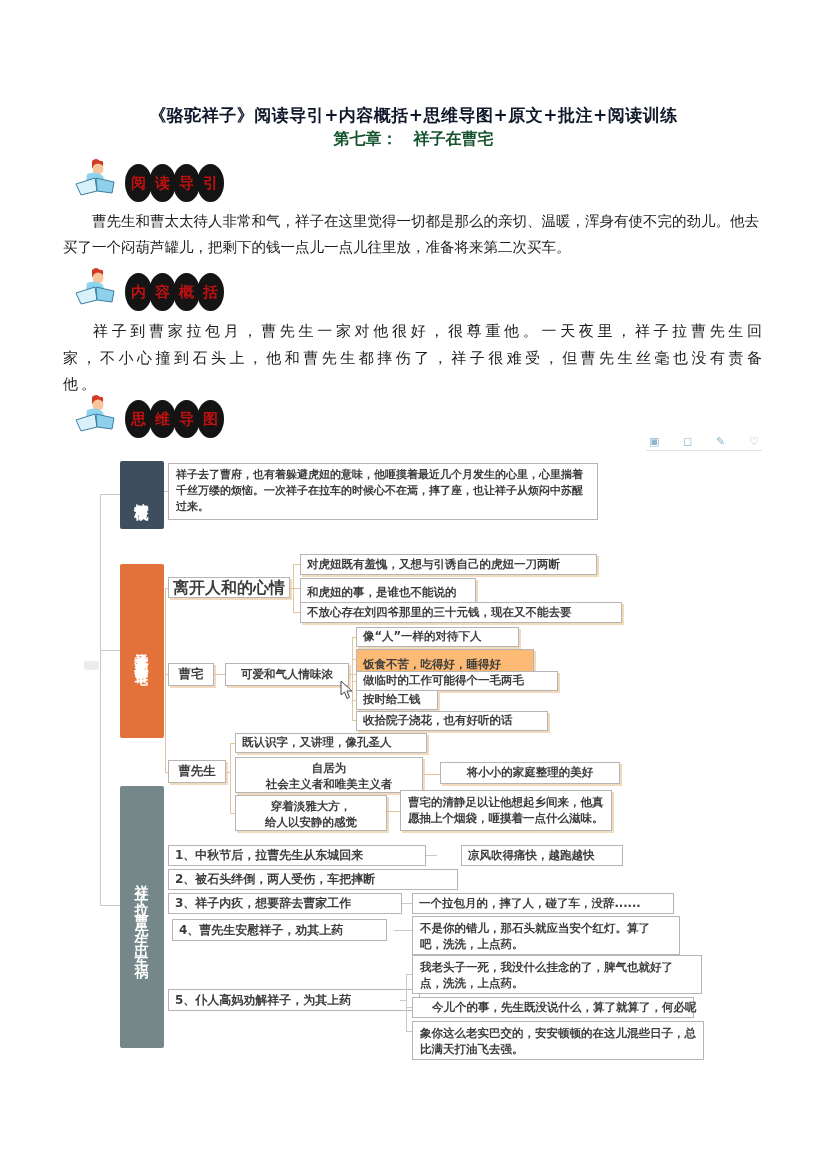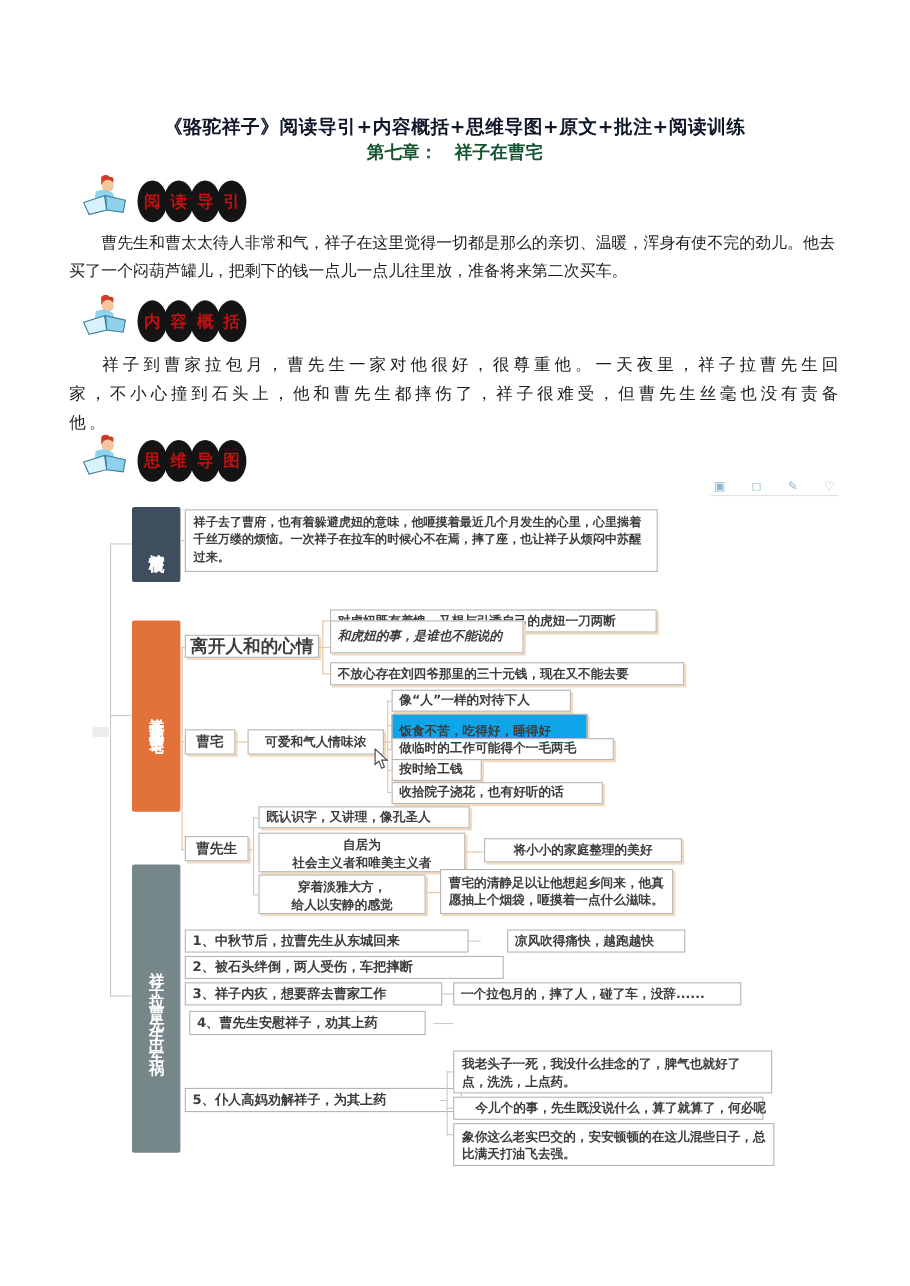--- a/index.html
+++ b/index.html
@@ -136,35 +136,35 @@
   <div class="cline wline" style="left:165px;top:588px;width:3px;height:1px;"></div>
   <div class="cline wline" style="left:165px;top:674px;width:3px;height:1px;"></div>
   <div class="cline wline" style="left:165px;top:772px;width:3px;height:1px;"></div>
 
   <div class="node warm ctr" style="left:168px;top:577px;width:122px;height:21px;font-size:16px;">离开人和的心情</div>
   <div class="cline wline" style="left:290px;top:588px;width:10px;height:1px;"></div>
   <div class="cline wline" style="left:293px;top:564px;width:1px;height:49px;"></div>
   <div class="cline wline" style="left:293px;top:564px;width:7px;height:1px;"></div>
   <div class="cline wline" style="left:293px;top:612px;width:7px;height:1px;"></div>
   <div class="node warm" style="left:300px;top:554px;width:297px;height:21px;">对虎妞既有羞愧，又想与引诱自己的虎妞一刀两断</div>
-  <div class="node warm" style="left:300px;top:564px;width:176px;height:30px;font-style:italic;">和虎妞的事，是谁也不能说的</div>
+  <div class="node warm" style="left:300px;top:578px;width:176px;height:30px;">和虎妞的事，是谁也不能说的</div>
   <div class="node warm" style="left:300px;top:602px;width:322px;height:21px;">不放心存在刘四爷那里的三十元钱，现在又不能去要</div>
 
   <div class="node warm ctr" style="left:168px;top:663px;width:46px;height:23px;font-size:12.5px;">曹宅</div>
   <div class="cline wline" style="left:214px;top:674px;width:11px;height:1px;"></div>
   <div class="node warm ctr" style="left:225px;top:663px;width:124px;height:23px;font-size:11.5px;">可爱和气人情味浓</div>
   <div class="cline wline" style="left:349px;top:674px;width:7px;height:1px;"></div>
   <div class="cline wline" style="left:352px;top:637px;width:1px;height:84px;"></div>
   <div class="cline wline" style="left:352px;top:637px;width:4px;height:1px;"></div>
   <div class="cline wline" style="left:352px;top:659px;width:4px;height:1px;"></div>
   <div class="cline wline" style="left:352px;top:681px;width:4px;height:1px;"></div>
   <div class="cline wline" style="left:352px;top:700px;width:4px;height:1px;"></div>
   <div class="cline wline" style="left:352px;top:720px;width:4px;height:1px;"></div>
   <div class="node warm" style="left:356px;top:627px;width:163px;height:20px;">像“人”一样的对待下人</div>
-  <div class="node warm" style="left:356px;top:649px;width:178px;height:32px;background:#0ea5e9;">饭食不苦，吃得好，睡得好</div>
+  <div class="node warm" style="left:356px;top:649px;width:178px;height:32px;background:#fdba74;">饭食不苦，吃得好，睡得好</div>
   <div class="node warm" style="left:356px;top:671px;width:202px;height:20px;">做临时的工作可能得个一毛两毛</div>
   <div class="node warm" style="left:356px;top:690px;width:82px;height:20px;">按时给工钱</div>
   <div class="node warm" style="left:356px;top:711px;width:192px;height:20px;">收拾院子浇花，也有好听的话</div>
 
   <div class="node warm ctr" style="left:168px;top:760px;width:58px;height:23px;font-size:12.5px;">曹先生</div>
   <div class="cline wline" style="left:226px;top:772px;width:4px;height:1px;"></div>
   <div class="cline wline" style="left:230px;top:743px;width:1px;height:70px;"></div>
   <div class="cline wline" style="left:230px;top:743px;width:5px;height:1px;"></div>
   <div class="cline wline" style="left:230px;top:813px;width:5px;height:1px;"></div>
   <div class="node warm" style="left:235px;top:733px;width:192px;height:20px;">既认识字，又讲理，像孔圣人</div>
@@ -186,20 +186,21 @@
   <div class="node" style="left:437px;top:845px;width:162px;height:21px;margin-left:24px;">凉风吹得痛快，越跑越快</div>
 
   <div class="node" style="left:168px;top:869px;width:290px;height:21px;font-size:12px;">2、被石头绊倒，两人受伤，车把摔断</div>
 
   <div class="node" style="left:168px;top:893px;width:234px;height:21px;font-size:12px;">3、祥子内疚，想要辞去曹家工作</div>
   <div class="cline" style="left:402px;top:903px;width:10px;height:1px;"></div>
   <div class="node" style="left:412px;top:893px;width:262px;height:21px;">一个拉包月的，摔了人，碰了车，没辞......</div>
 
   <div class="node" style="left:172px;top:919px;width:215px;height:22px;font-size:12px;">4、曹先生安慰祥子，劝其上药</div>
   <div class="cline" style="left:394px;top:930px;width:18px;height:1px;"></div>
+  <div class="node multi" style="left:412px;top:916px;width:268px;height:39px;">不是你的错儿，那石头就应当安个红灯。算了吧，洗洗，上点药。</div>
 
   <div class="node" style="left:168px;top:989px;width:252px;height:22px;font-size:12px;">5、仆人高妈劝解祥子，为其上药</div>
   <div class="cline" style="left:400px;top:1000px;width:6px;height:1px;"></div>
   <div class="cline" style="left:406px;top:974px;width:1px;height:58px;"></div>
   <div class="cline" style="left:406px;top:974px;width:6px;height:1px;"></div>
   <div class="cline" style="left:406px;top:1007px;width:6px;height:1px;"></div>
   <div class="cline" style="left:406px;top:1031px;width:6px;height:1px;"></div>
   <div class="node multi" style="left:412px;top:955px;width:290px;height:39px;">我老头子一死，我没什么挂念的了，脾气也就好了点，洗洗，上点药。</div>
   <div class="node" style="left:412px;top:997px;width:282px;height:21px;padding-left:19px;">今儿个的事，先生既没说什么，算了就算了，何必呢</div>
   <div class="node multi" style="left:412px;top:1021px;width:292px;height:39px;">象你这么老实巴交的，安安顿顿的在这儿混些日子，总比满天打油飞去强。</div>

